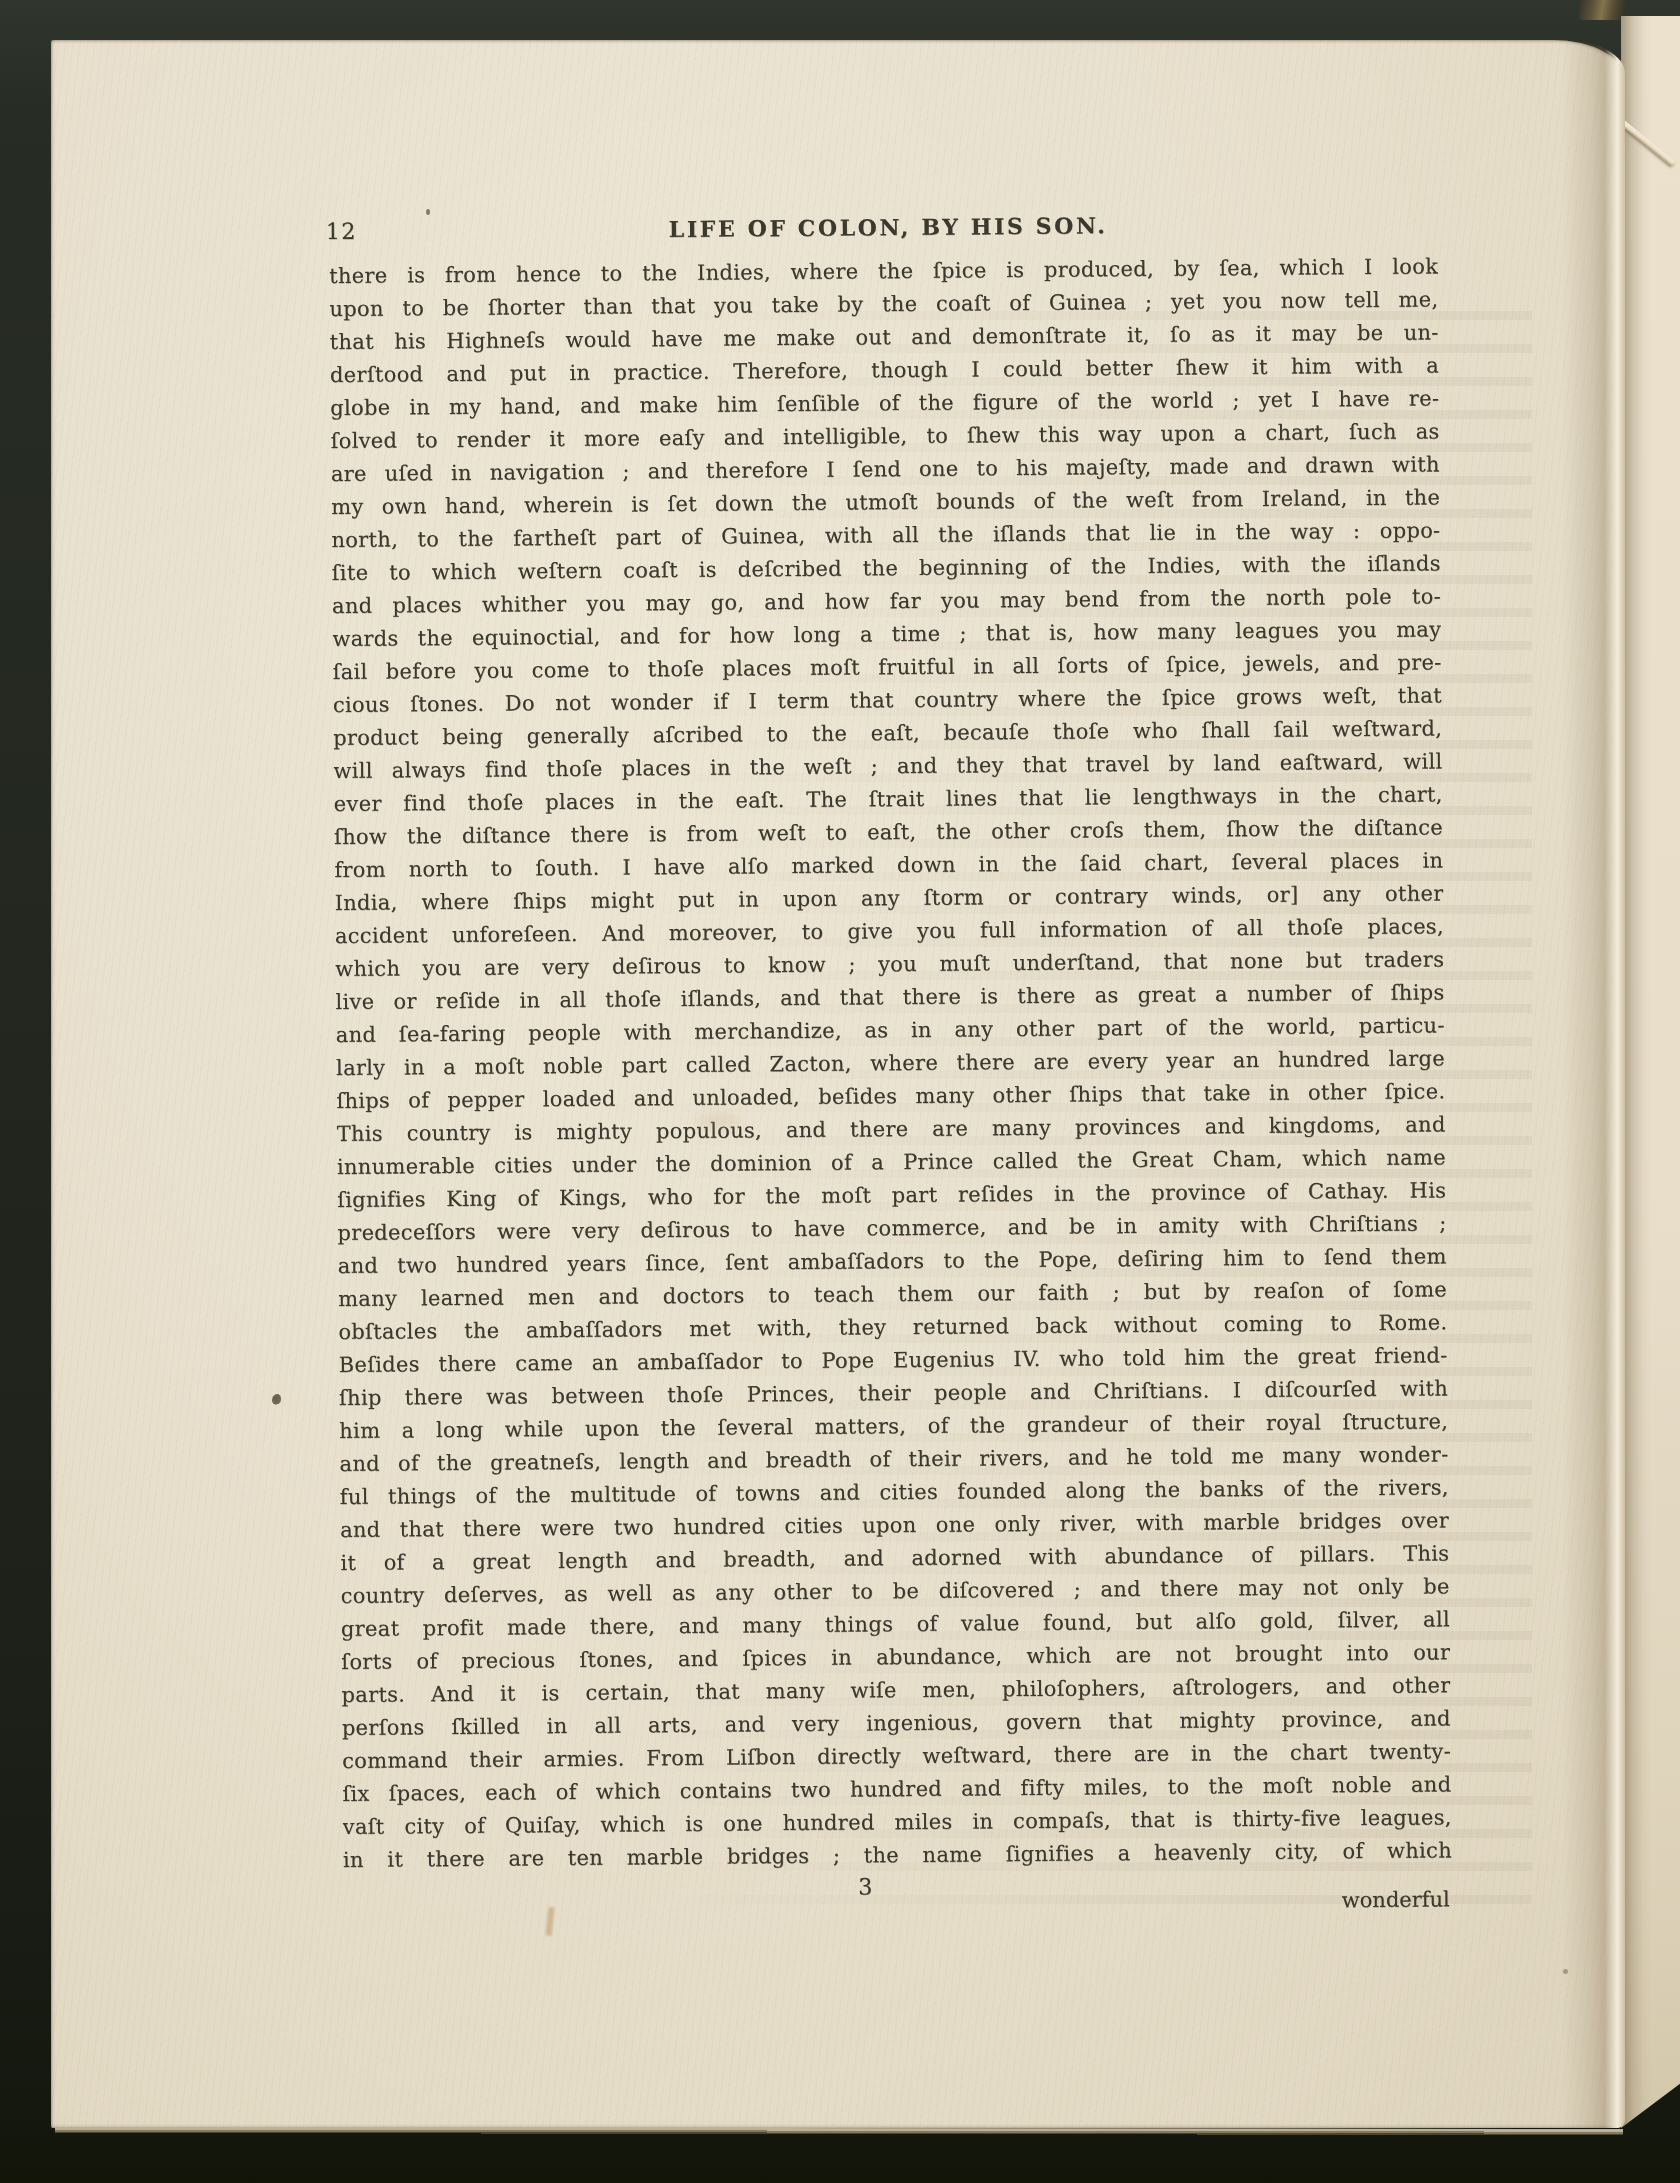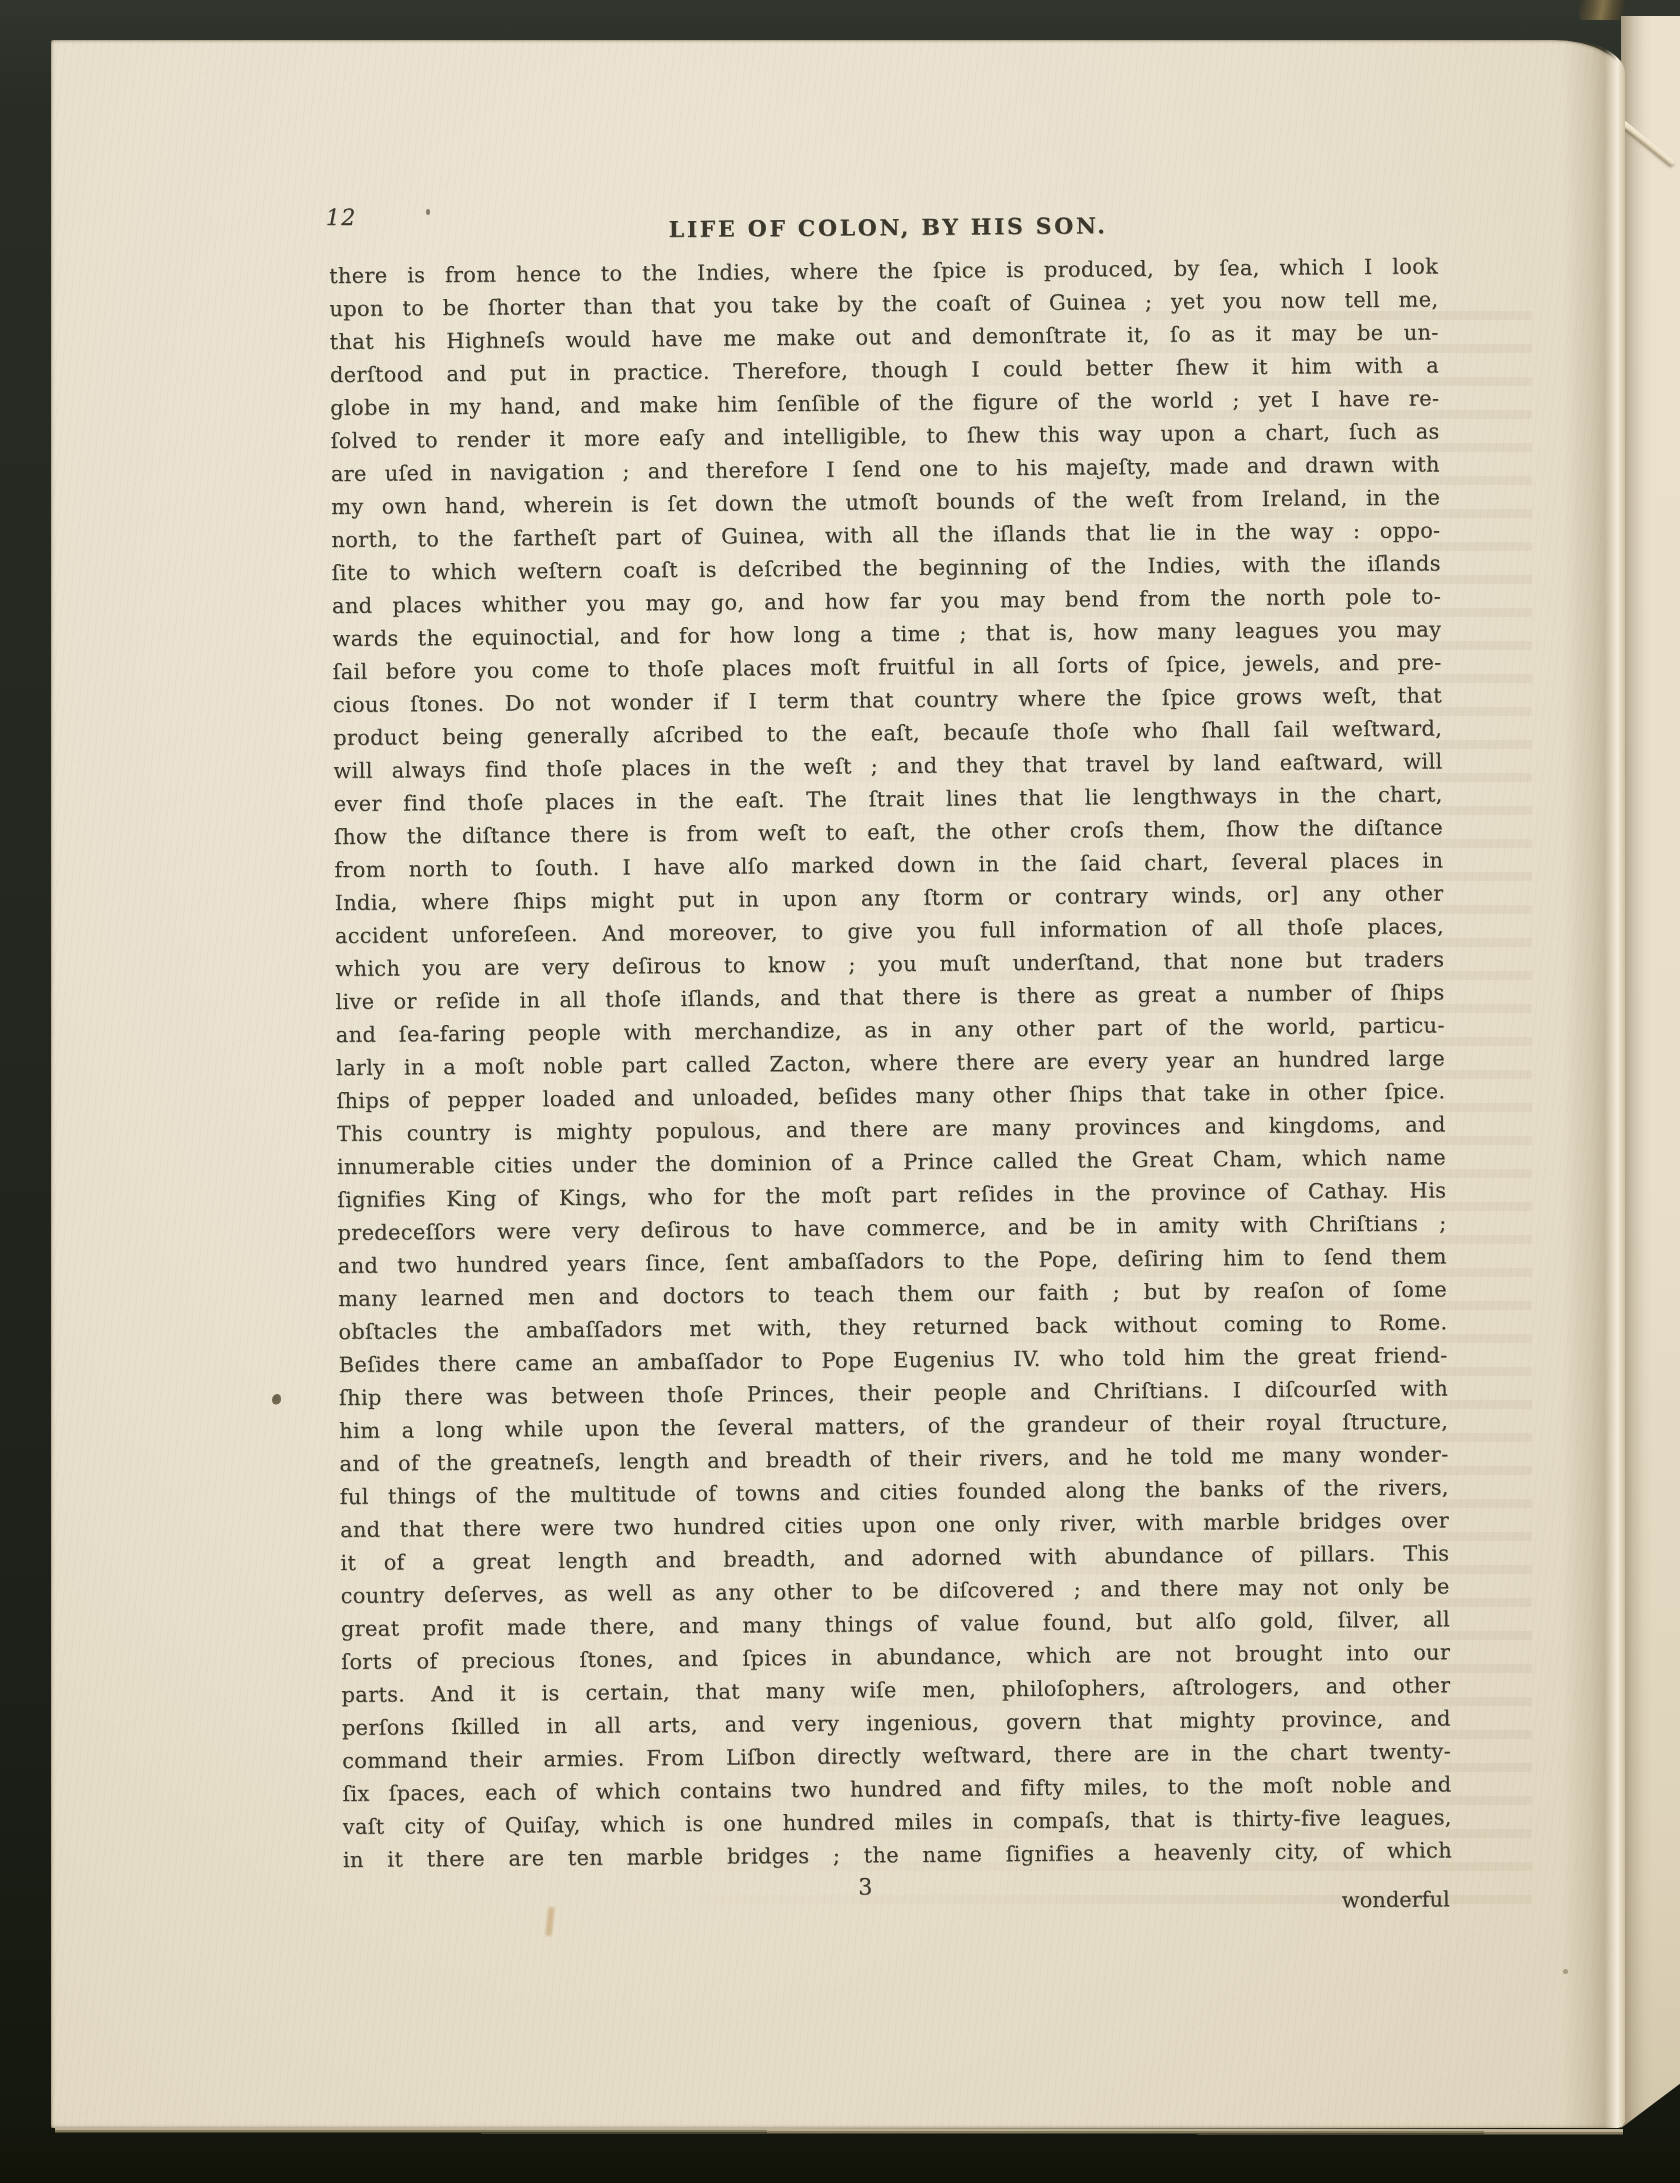--- a/index.html
+++ b/index.html
@@ -61,22 +61,22 @@
     z-index: 3; transform: rotate(0.08deg);
   }
   
   .print-layer {
     position: absolute; inset: 0; color: #3b382e;
     transform: rotate(-0.5deg); transform-origin: 283px 1021px;
     z-index: 6;
     text-shadow: 0.3px 0.5px 0.5px rgba(58,52,40,0.45);
   }
   .pagenum {
-    position: absolute; left: 282px; top: 164px;
-    font-size: 22.4px; letter-spacing: 1.3px; font-style: italic;
+    position: absolute; left: 282px; top: 178px;
+    font-size: 22.4px; letter-spacing: 1.3px;
   }
   .running-header {
     position: absolute; left: 625px; top: 179px; width: 356px;
     text-align: center; font-size: 22px; font-weight: 700; letter-spacing: 2.6px;
     white-space: nowrap;
   }
   .body-text {
     position: absolute; left: 285px; top: 220px; width: 1109px;
   }
   .body-text .line {

